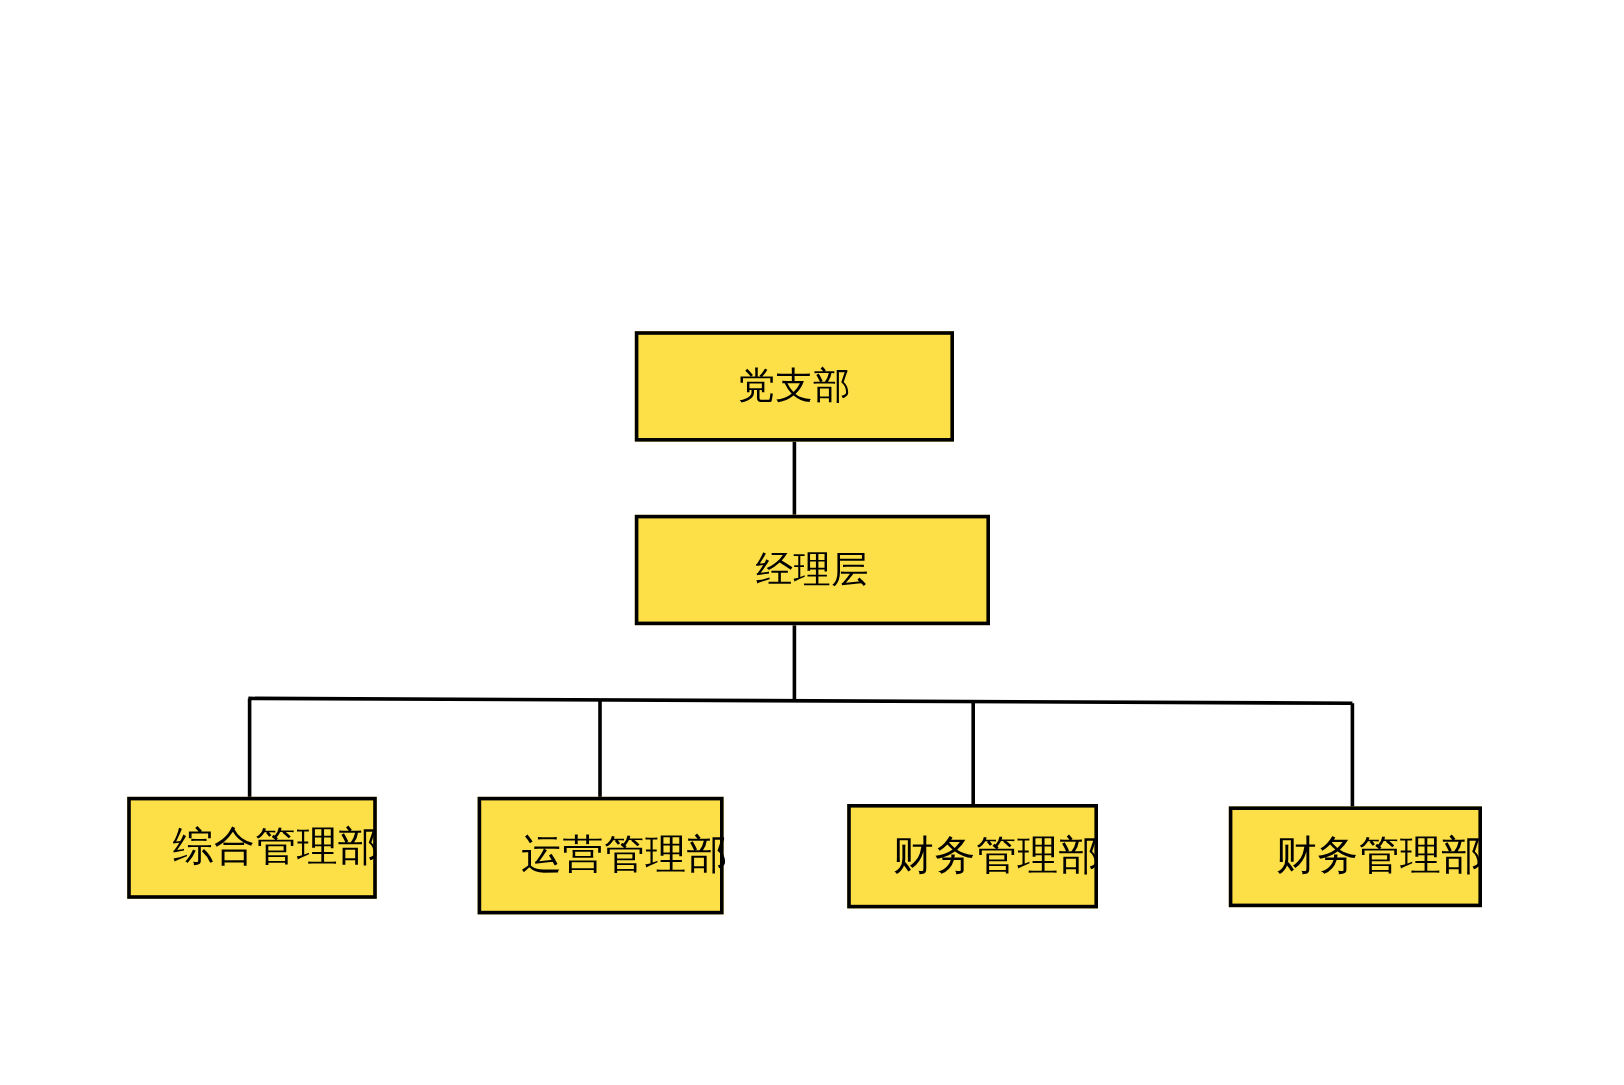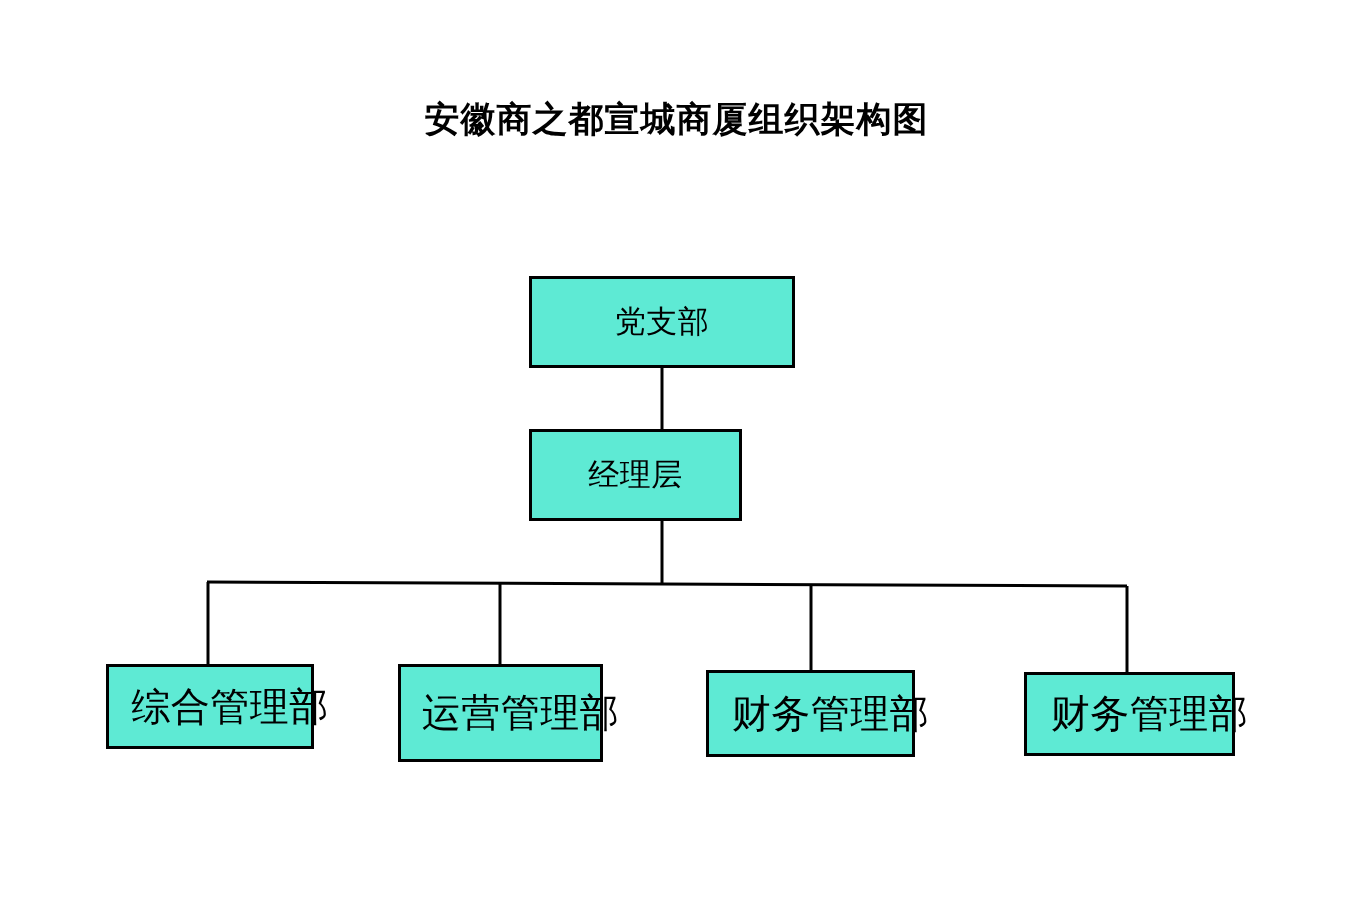--- a/index.html
+++ b/index.html
@@ -48,58 +48,57 @@
     top: 0;
     width: 1353px;
     height: 904px;
     pointer-events: none;
   }
 
   
   .node-box {
     position: absolute;
     box-sizing: border-box;
-    background: #5eead4;
+    background: #fde047;
     border: 3px solid #000000;
     display: flex;
     align-items: center;
     justify-content: center;
   }
   .node-label {
     font-family: "Liberation Serif", "DejaVu Serif", serif;
     font-weight: normal;
     font-size: 30px;
     line-height: 34px;
     color: #000000;
     white-space: nowrap;
     letter-spacing: 0.5px;
   }
   .node-box.level-1 .node-label,
   .node-box.level-2 .node-label {
     font-size: 31px;
   }
   .node-box.level-3 .node-label {
-    font-size: 39px;
+    font-size: 34px;
     margin-left: 40px;
   }
 
   
   #node-party     { left: 529px; top: 276px; width: 266px; height: 92px; }
-  #node-manager   { left: 529px; top: 429px; width: 213px; height: 92px; justify-content: center; }
+  #node-manager   { left: 529px; top: 429px; width: 296px; height: 92px; justify-content: center; }
   #node-dept-0    { left: 106px; top: 664px; width: 208px; height: 85px; }
   #node-dept-1    { left: 398px; top: 664px; width: 205px; height: 98px; }
   #node-dept-2    { left: 706px; top: 670px; width: 209px; height: 87px; }
   #node-dept-3    { left: 1024px; top: 672px; width: 211px; height: 84px; }
 </style>
 </head>
 <body>
 
 <div id="chart-root">
 
-  <div class="chart-title">安徽商之都宣城商厦组织架构图</div>
 
   <svg id="connector-layer" viewBox="0 0 1353 904" width="1353" height="904" xmlns="http://www.w3.org/2000/svg">
     <g stroke="#000000" stroke-width="3" fill="none" stroke-linecap="butt">
 
       <line x1="662" y1="368" x2="662" y2="429"></line>
 
       <line x1="662" y1="521" x2="662" y2="584"></line>
 
       <line x1="207" y1="582" x2="1127" y2="586"></line>
 

